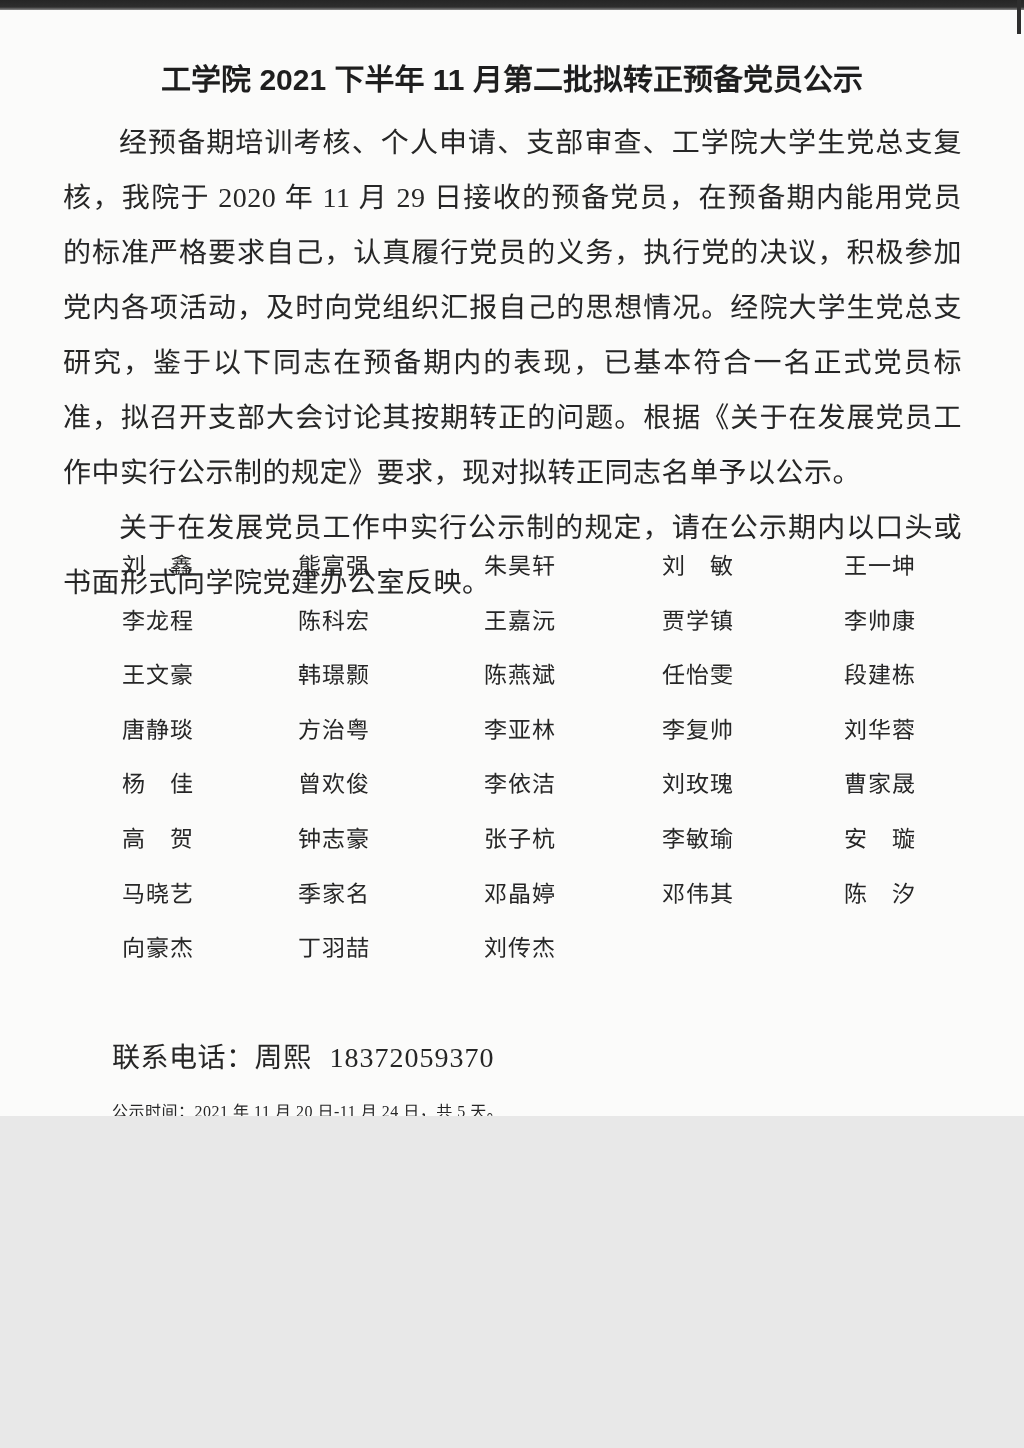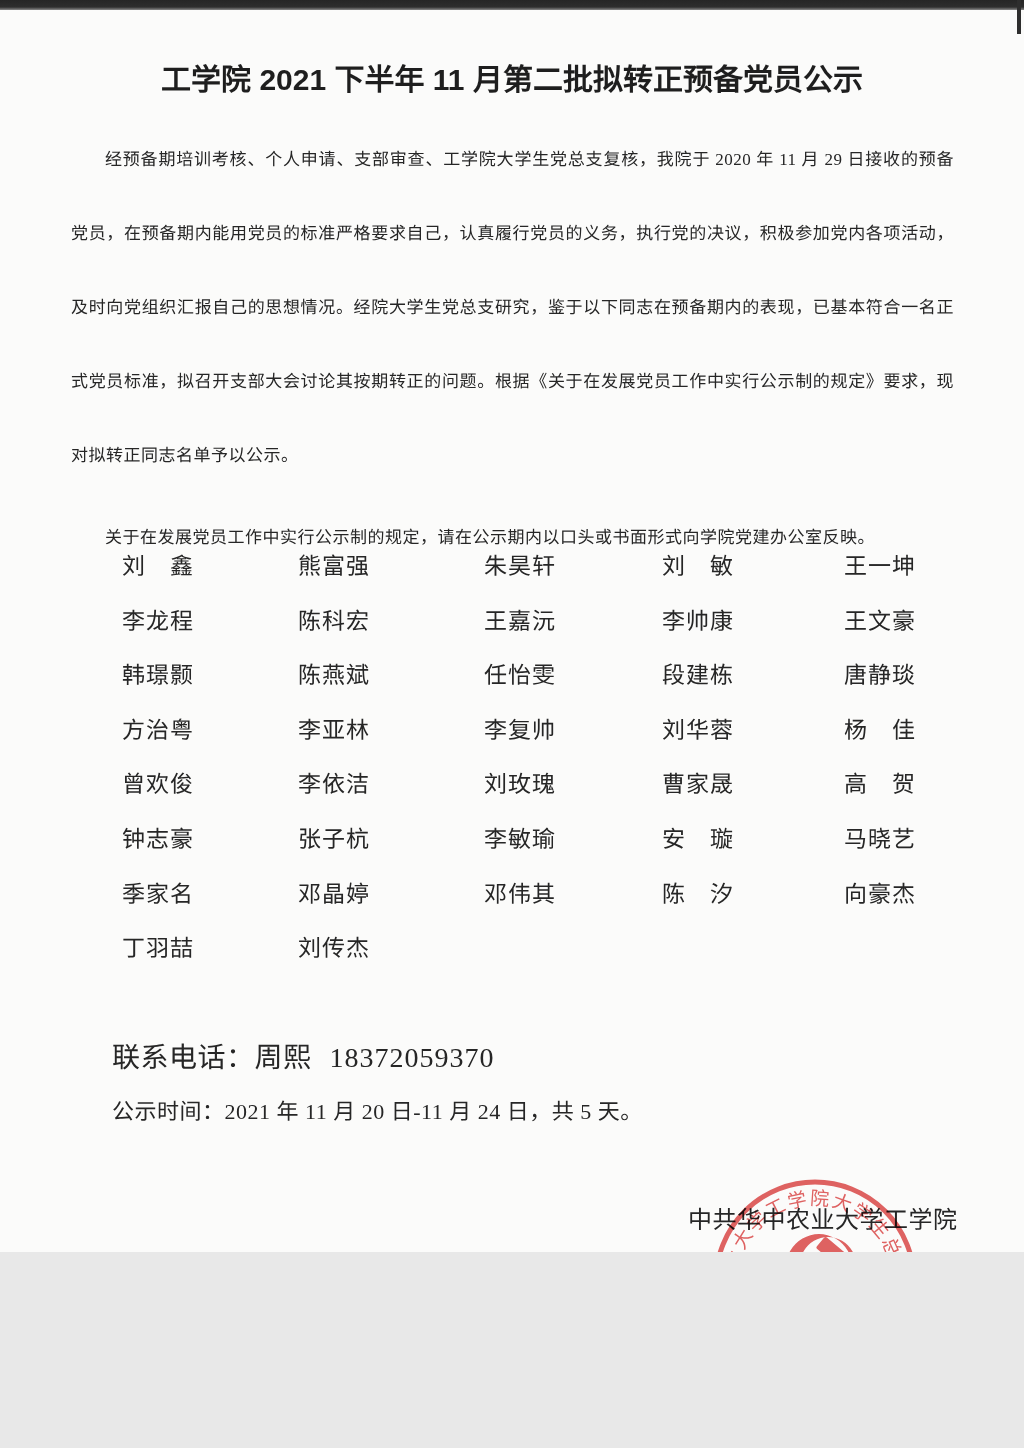--- a/index.html
+++ b/index.html
@@ -1,18 +1,18 @@
 <!DOCTYPE html>
 <html lang="zh-CN"><head>
 <meta charset="utf-8">
 <style>
   html,body{margin:0;padding:0;background:#e8e8e8;}
   .page{
     position:relative;
-    width:1024px;height:1252px;
+    width:1024px;height:1116px;
     margin:0 auto;
     background:#fbfbfa;
     overflow:hidden;
     font-family:"Liberation Serif","DejaVu Serif",serif;
     color:#262626;
   }
   
   .scan-top-band{
     position:absolute;top:0;left:0;width:100%;height:10px;
     background:linear-gradient(to bottom,#262626 0%,#2e2e2e 70%,#8a8a8a 100%);
@@ -25,41 +25,41 @@
     position:absolute;top:58px;left:0;right:0;
     text-align:center;
     font-family:"Liberation Sans","DejaVu Sans",sans-serif;
     font-weight:700;font-size:30px;line-height:44px;
     color:#1e1e1e;letter-spacing:0px;margin:0;
   }
   .paragraphs{
     position:absolute;top:115px;left:63px;width:899px;
   }
   .paragraphs p{
-    margin:8px;
-    font-size:17px;line-height:74px;
+    margin:0;
+    font-size:28px;line-height:55px;
     text-align:justify;text-indent:2em;
     letter-spacing:0.5px;
   }
   .names-grid{
     position:absolute;top:540px;left:122px;width:860px;
     display:grid;
     grid-template-columns:176px 186px 178px 182px auto;
     font-size:23px;line-height:54.6px;
     letter-spacing:1px;
   }
   .name-cell{white-space:pre;}
   .contact-line{
     position:absolute;top:1030px;left:112px;
     font-size:28px;line-height:55px;letter-spacing:0.5px;
   }
   .contact-line .phone{margin-left:18px;letter-spacing:1px;}
   .notice-line{
     position:absolute;top:1084px;left:112px;
-    font-size:22px;line-height:55px;letter-spacing:0.5px;
+    font-size:16px;line-height:55px;letter-spacing:0.5px;
   }
   .signature{
     position:absolute;top:1193px;left:688px;width:272px;
     text-align:left;
     font-size:24px;line-height:55px;letter-spacing:0.5px;
   }
   .signature div{white-space:nowrap;}
   .stamp{
     position:absolute;top:1178px;left:710px;width:210px;height:210px;
     opacity:0.82;
@@ -84,20 +84,21 @@
 
   <div class="names-grid" id="names-grid">
       <span class="name-cell">刘　鑫</span>
       <span class="name-cell">熊富强</span>
       <span class="name-cell">朱昊轩</span>
       <span class="name-cell">刘　敏</span>
       <span class="name-cell">王一坤</span>
       <span class="name-cell">李龙程</span>
       <span class="name-cell">陈科宏</span>
       <span class="name-cell">王嘉沅</span>
+      <span class="name-cell">贾学镇</span>
       <span class="name-cell">李帅康</span>
       <span class="name-cell">王文豪</span>
       <span class="name-cell">韩璟颢</span>
       <span class="name-cell">陈燕斌</span>
       <span class="name-cell">任怡雯</span>
       <span class="name-cell">段建栋</span>
       <span class="name-cell">唐静琰</span>
       <span class="name-cell">方治粤</span>
       <span class="name-cell">李亚林</span>
       <span class="name-cell">李复帅</span>

